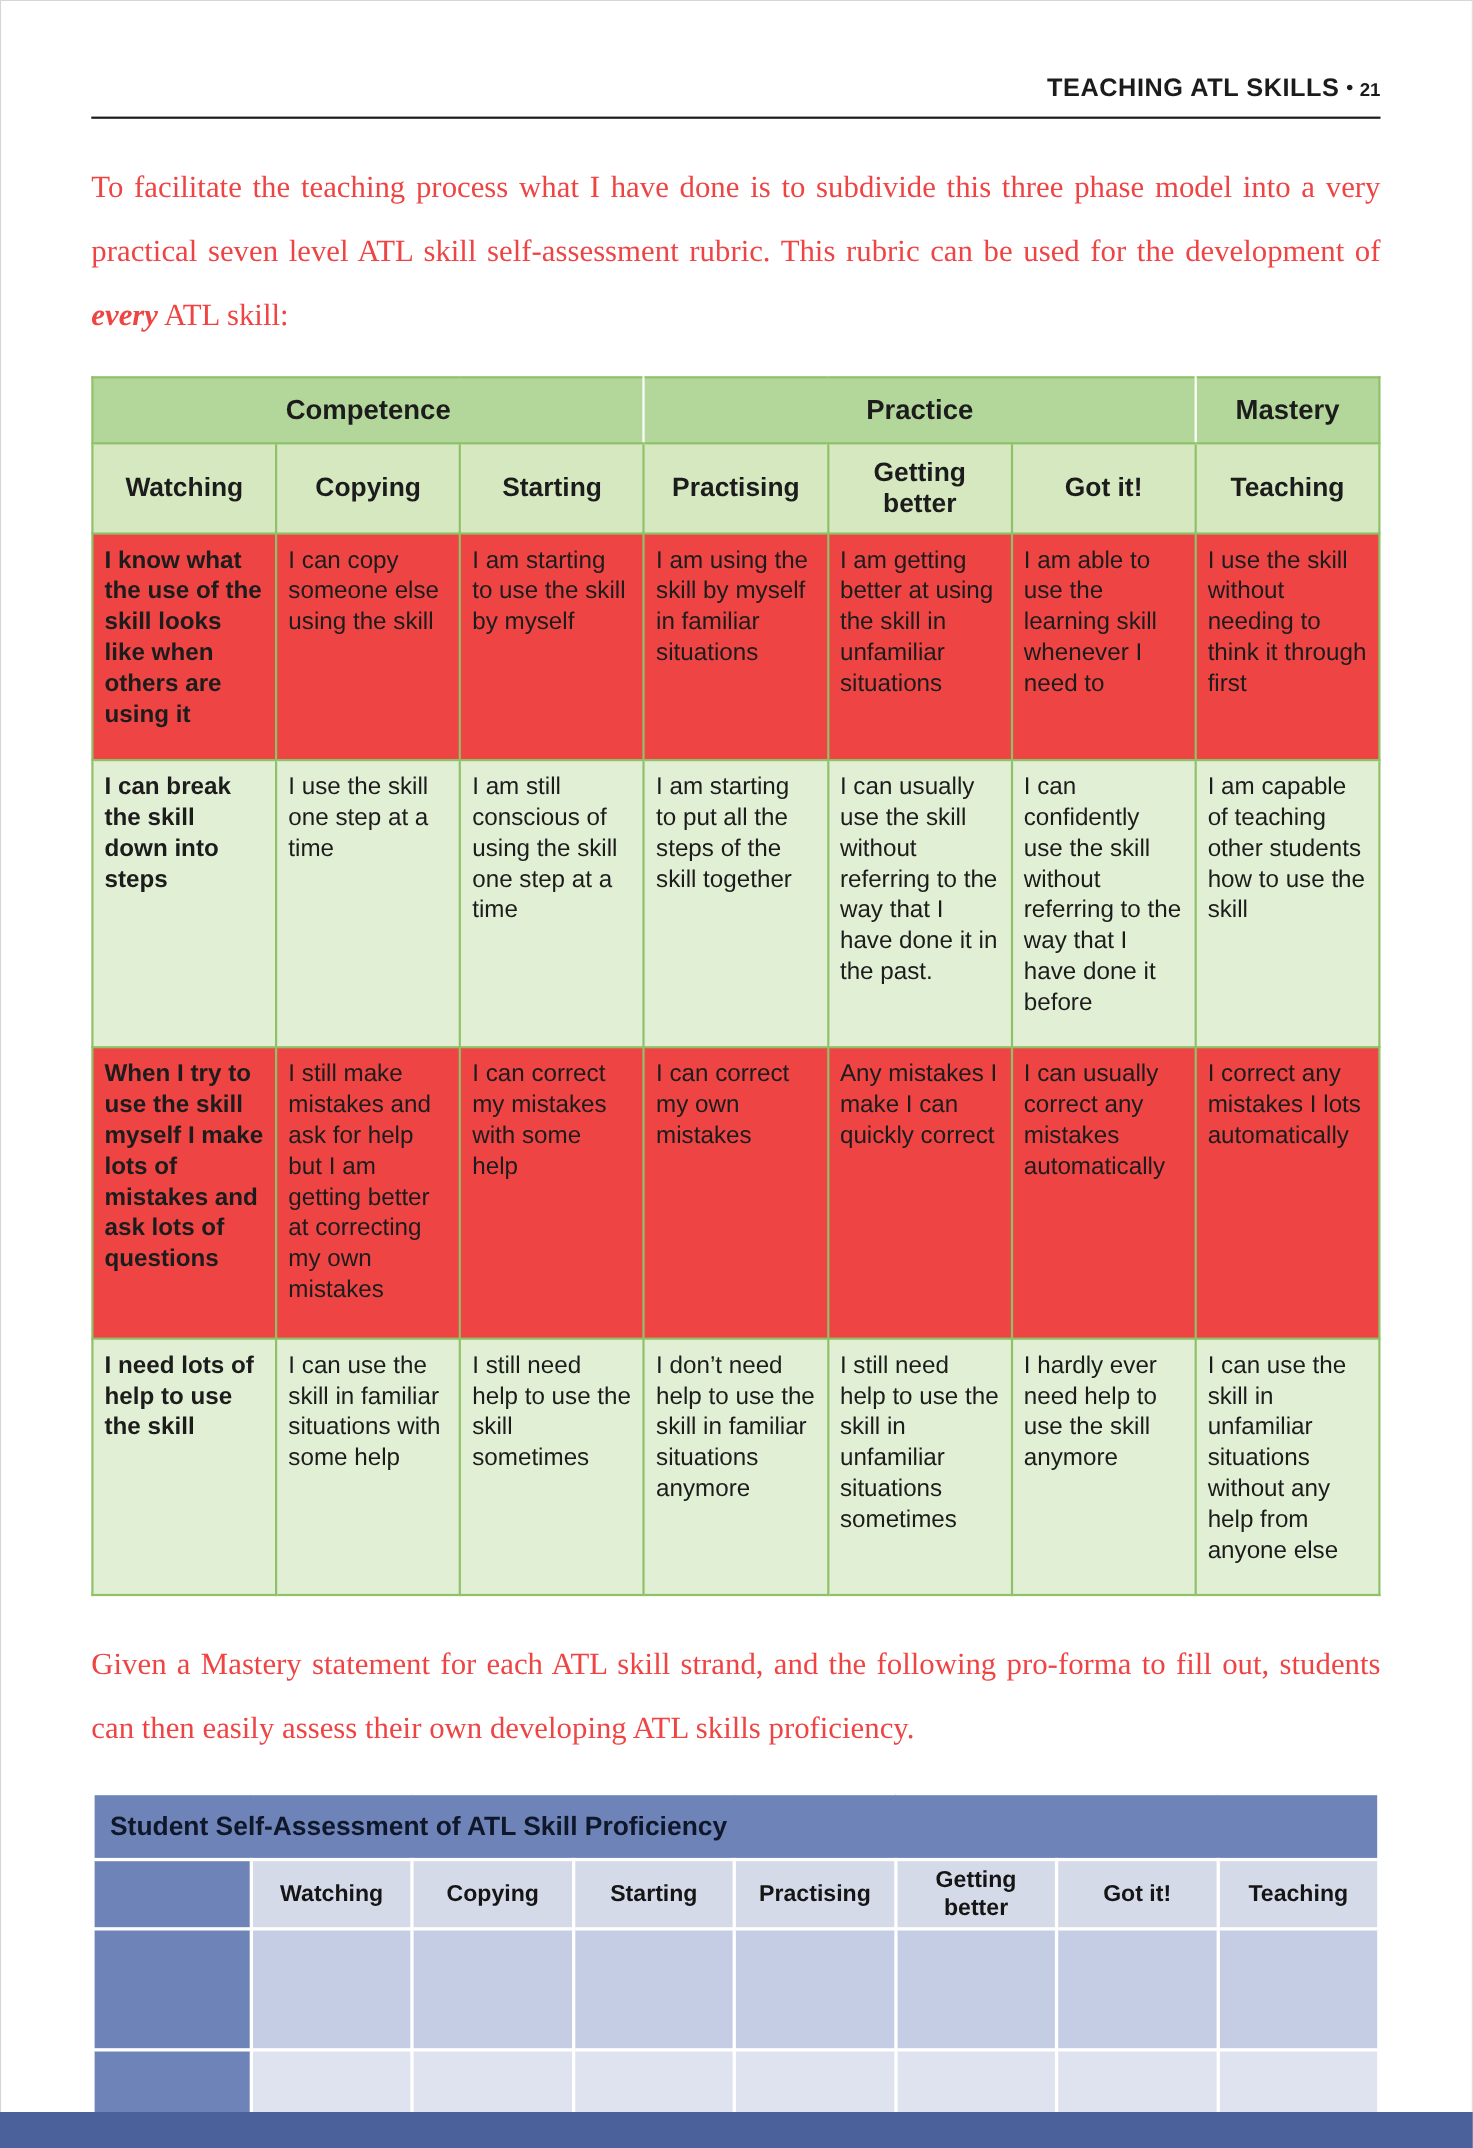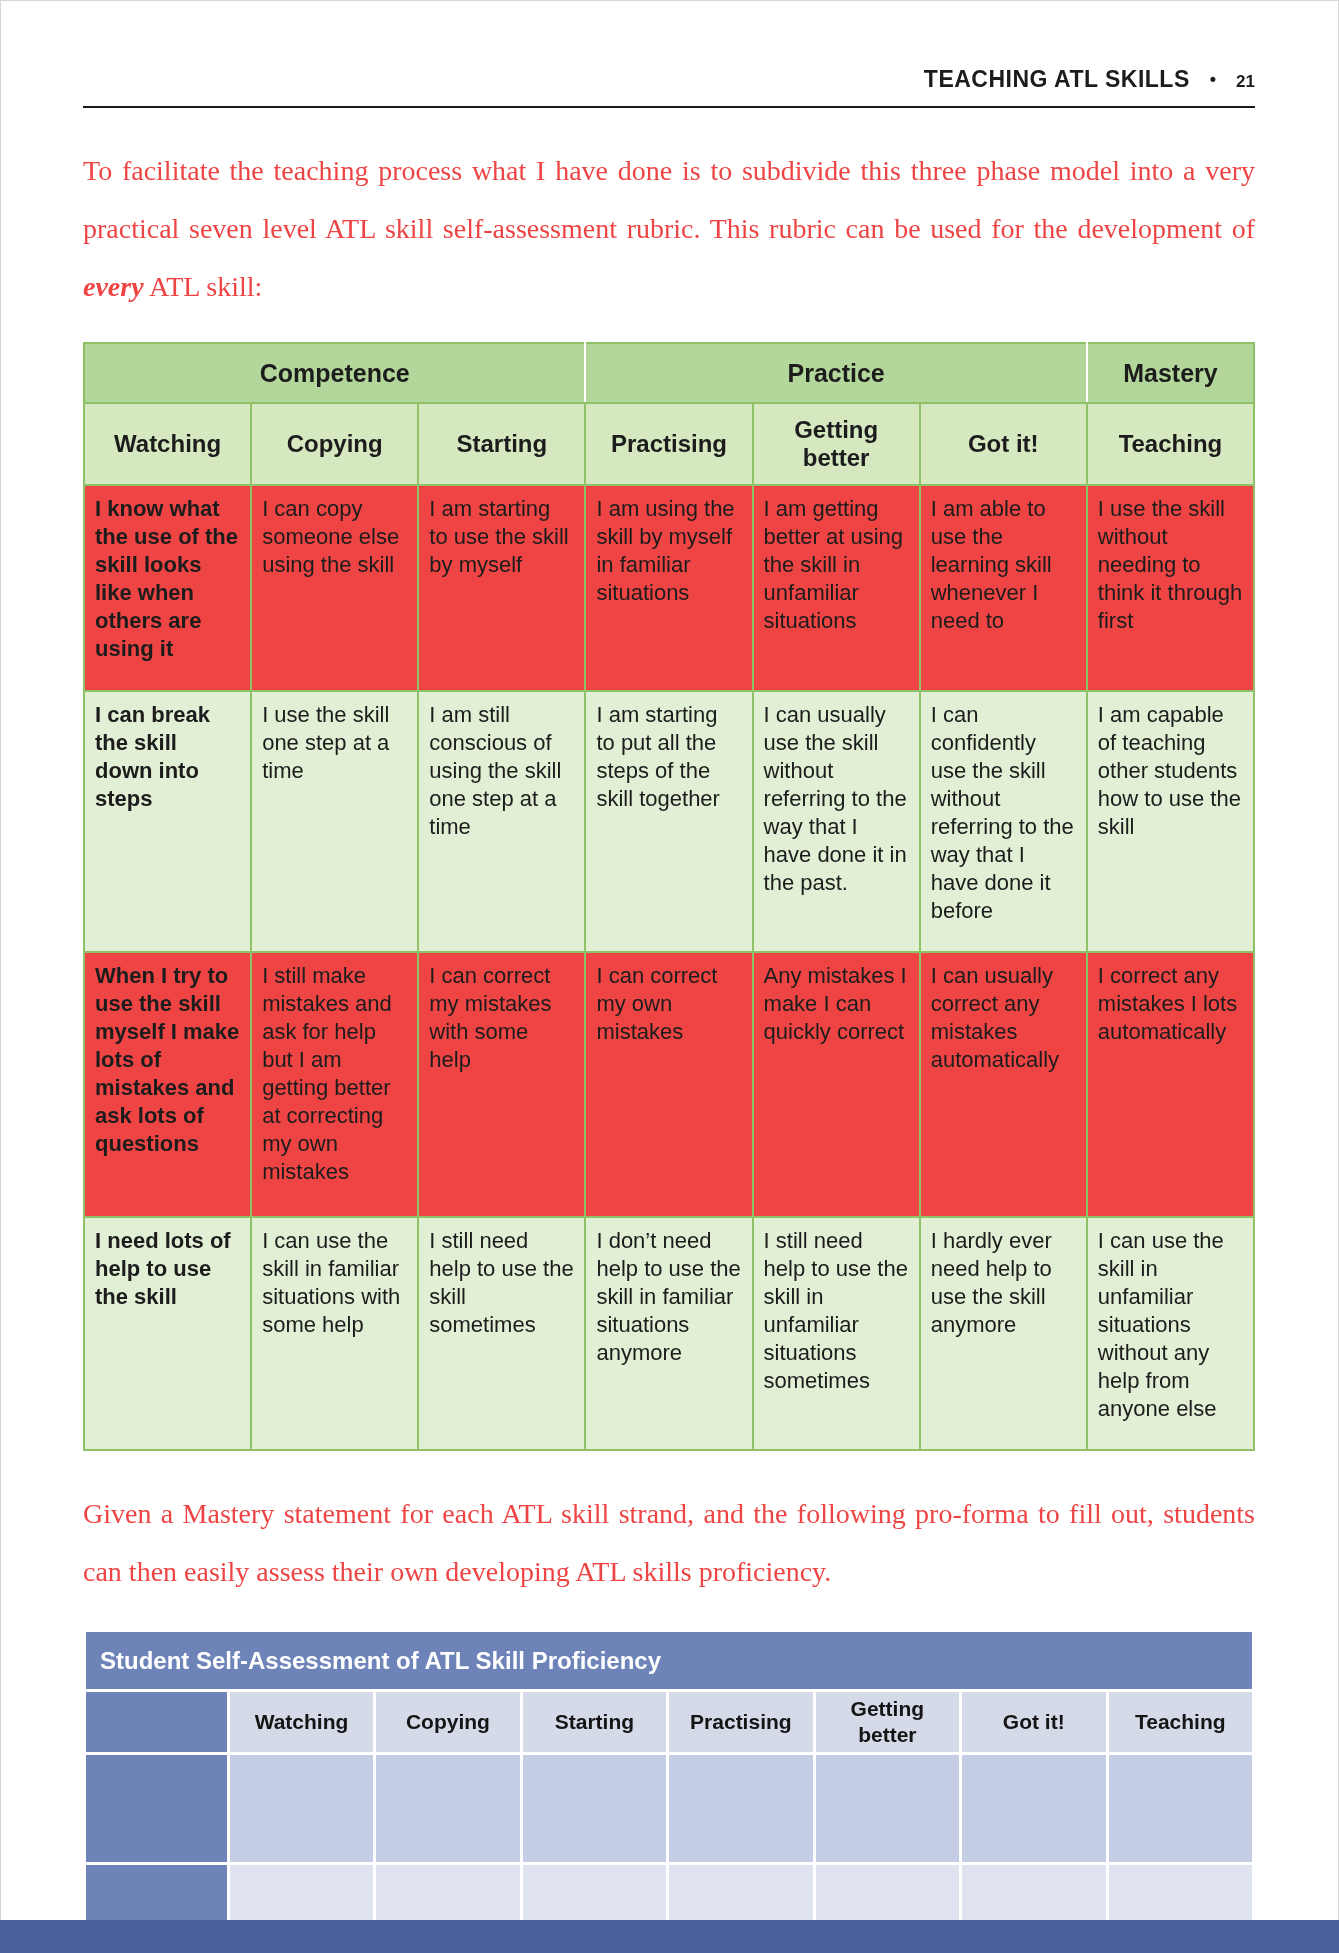--- a/index.html
+++ b/index.html
@@ -10,21 +10,21 @@
     font-family:"Liberation Sans", sans-serif;
     color:#1c1c1c;
     box-shadow: inset 0 0 0 1px #d6d6d6;
     overflow:hidden;
   }
   .content { padding:66px 84px 0 83px; }
 
   
   .page-head {
     display:flex; justify-content:flex-end; align-items:baseline;
-    gap:20px;
+    gap:6px;
     border-bottom:2px solid #1b1b1b;
     padding-bottom:13px;
   }
   .head-title { font-size:23px; font-weight:600; letter-spacing:0.5px; }
   .head-bullet { font-size:18px; font-weight:700; position:relative; top:-2px; }
   .head-page { font-size:17px; font-weight:700; }
 
   
   .para {
     font-family:"Liberation Serif", serif;
@@ -71,21 +71,21 @@
     width:100%; margin-top:28px;
     border-collapse:collapse; table-layout:fixed;
   }
   .proforma-table th, .proforma-table td {
     border:3px solid #ffffff;
     padding:4px 8px;
     vertical-align:middle; text-align:center;
   }
   .proforma-table .c-skill { width:12.3%; }
   .proforma-table .title-row th {
-    background:#6e84b8; color:#ffffff;
+    background:#6e84b8; color:#0f172a;
     font-size:24px; font-weight:bold; text-align:left;
     height:49px; padding-left:14px;
   }
   .proforma-table .blue-cell { background:#6e84b8; color:#ffffff; font-size:25px; font-weight:bold; }
   .proforma-table .phase2-row th.phase2 {
     background:#c9cfe2; color:#e8332b;
     font-size:25px; font-weight:bold; height:52px;
   }
   .proforma-table .level2-row th.level2 {
     background:#d5dae9; color:#151515;

